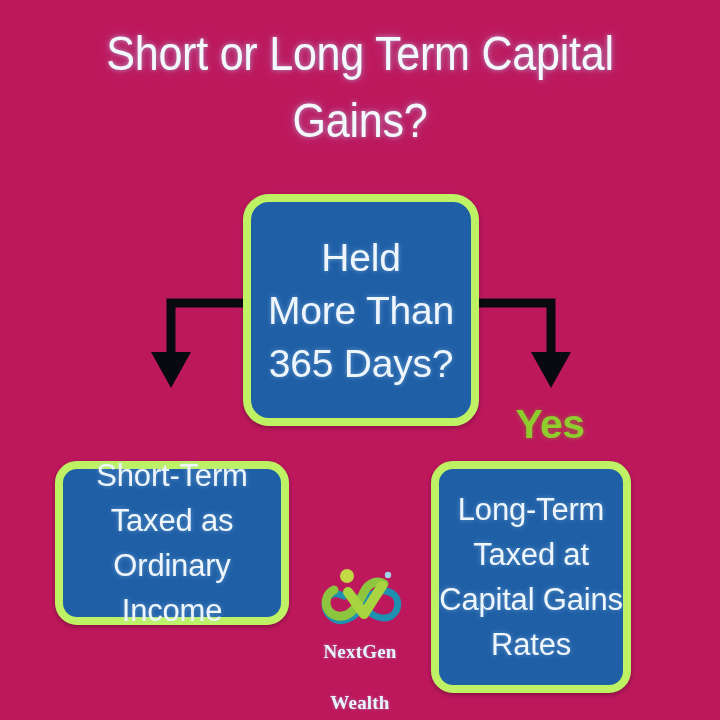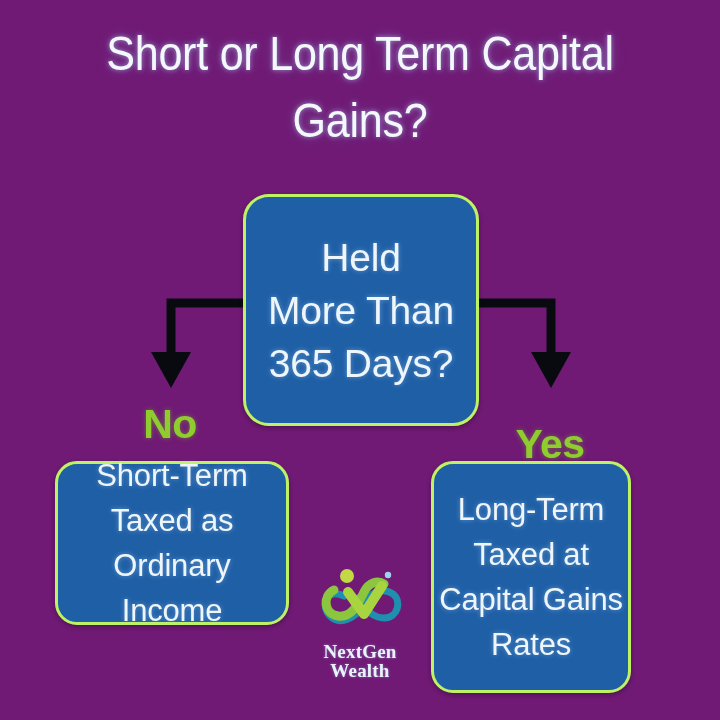--- a/index.html
+++ b/index.html
@@ -6,21 +6,21 @@
     margin: 0;
     padding: 0;
     background: #0d2b4a;
   }
   #infographic {
     position: relative;
     width: 720px;
     height: 720px;
     overflow: hidden;
     font-family: "Liberation Sans", "DejaVu Sans", sans-serif;
-    background: #701a75;
+    background: #be185d;
     -webkit-font-smoothing: antialiased;
   }
 
   
   .title {
     position: absolute;
     left: 0;
     top: 20px;
     width: 720px;
     text-align: center;
@@ -32,21 +32,21 @@
     transform: scaleX(0.88);
     transform-origin: 50% 0;
     text-shadow: 0 0 6px rgba(190, 225, 255, 0.55), 0 0 14px rgba(140, 195, 245, 0.28);
     white-space: pre-line;
   }
 
   
   .box {
     position: absolute;
     box-sizing: border-box;
-    border: 3px solid #bef264;
+    border: 8px solid #bef264;
     border-radius: 22px;
     background: #1f5fa6;
     display: flex;
     align-items: center;
     justify-content: center;
     box-shadow: 0 2px 5px rgba(0, 0, 0, 0.30);
   }
   .box-text {
     color: #eef6fb;
     text-align: center;
@@ -107,21 +107,21 @@
     letter-spacing: -0.5px;
     text-shadow: 0 0 5px rgba(120, 190, 40, 0.5);
   }
   #branch-label-no {
     left: 100px;
     top: 402px;
     width: 140px;
   }
   #branch-label-yes {
     left: 480px;
-    top: 422px;
+    top: 402px;
     width: 140px;
   }
 
   
   #logo {
     position: absolute;
     left: 298px;
     top: 562px;
     width: 124px;
     height: 122px;
@@ -132,20 +132,21 @@
     margin: 0 auto;
   }
   .logo-word {
     display: block;
     color: #eaf3fb;
     font-family: "Liberation Serif", "DejaVu Serif", serif;
     font-weight: 700;
     letter-spacing: 0.2px;
     line-height: 19px;
     text-shadow: 0 0 3px rgba(160, 205, 245, 0.5);
+    margin-top: 32px;
   }
   #logo-word-primary { font-size: 19px; margin-top: 8px; }
   #logo-word-secondary { font-size: 19px; }
 </style>
 </head>
 <body>
 
 <div id="infographic">
 
   <div class="title">Short or Long Term Capital
@@ -163,21 +164,20 @@
       <polygon points="531,352 571,352 551,388" fill="#080a10"></polygon>
     </g>
   </svg>
 
   <div class="box" id="decision-box">
     <div class="box-text">Held
 More Than
 365 Days?</div>
   </div>
 
-  <div class="branch-label" id="branch-label-no">No</div>
 
   <div class="branch-label" id="branch-label-yes">Yes</div>
 
   <div class="box" id="short-term-box">
     <div class="box-text">Short-Term
 Taxed as
 Ordinary
 Income</div>
   </div>
 

